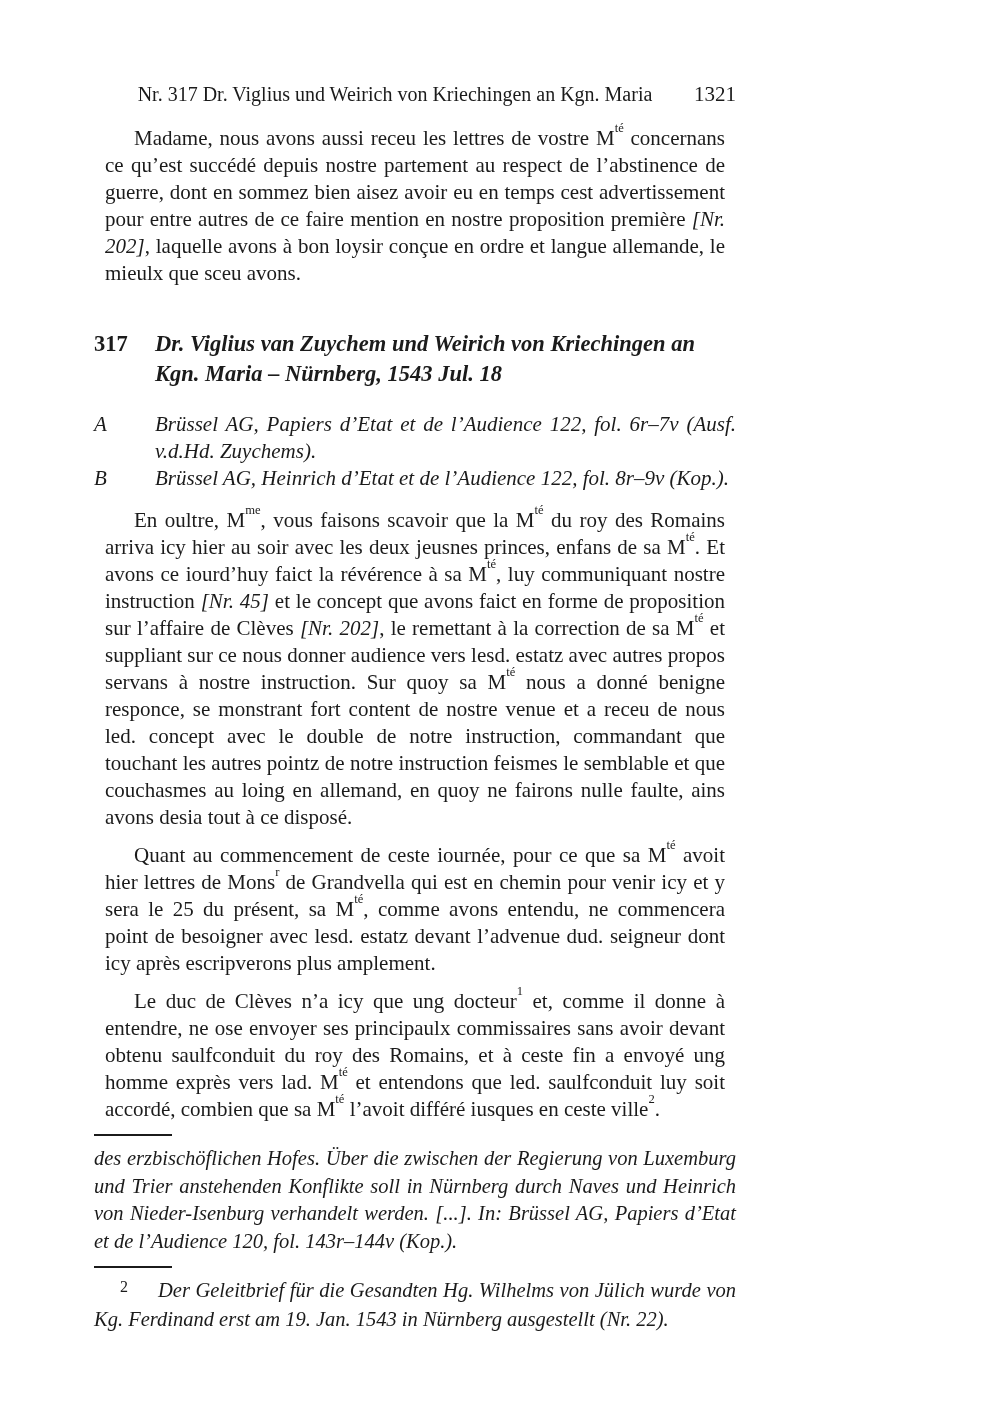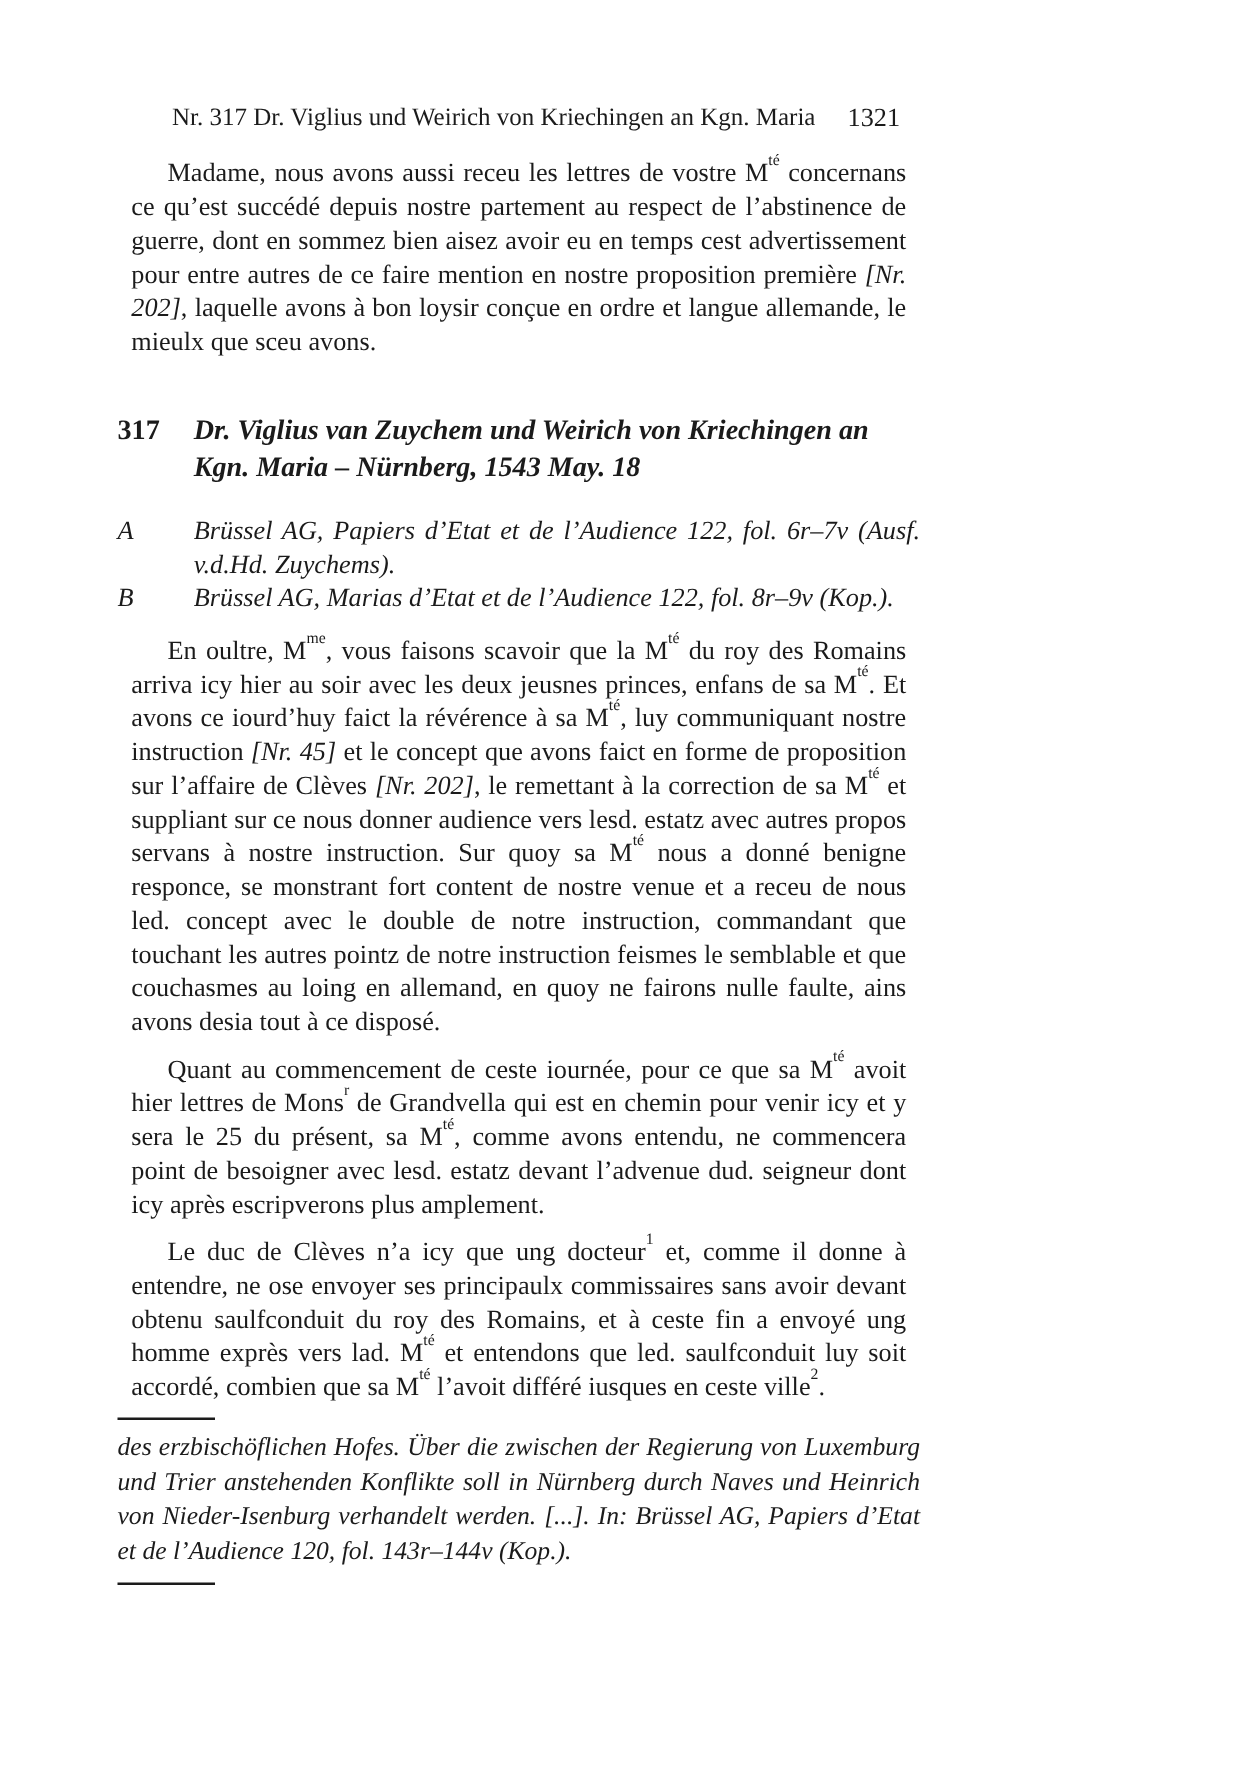--- a/index.html
+++ b/index.html
@@ -27,21 +27,21 @@
     margin-bottom: 19px;
     white-space: nowrap;
   }
   .rh-title {
     display: block;
     text-align: center;
     padding-right: 40px; 
   }
   .rh-folio {
     position: absolute;
-    right: 16px;
+    right: 0;
     top: 0;
     font-size: 21px;
   }
   
   .bodytext {
     font-size: 21px;
     line-height: 27px;
     text-align: justify;
     margin: 11px;
     hyphens: none;
@@ -129,39 +129,42 @@
 
   <div class="running-head">
     <span class="rh-title">Nr. 317 Dr. Viglius und Weirich von Kriechingen an Kgn. Maria</span>
     <span class="rh-folio">1321</span>
   </div>
 
   <p class="bodytext first-indent"><span>Madame, nous avons aussi receu les lettres de vostre M</span><sup>té</sup><span> concernans ce qu’est succédé depuis nostre partement au respect de l’abstinence de guerre, dont en sommez bien aisez avoir eu en temps cest advertissement pour entre autres de ce faire mention en nostre proposition première </span><span class="i">[Nr. 202]</span><span>, laquelle avons à bon loysir conçue en ordre et langue allemande, le mieulx que sceu avons.</span></p>
 
   <div class="entry-heading">
     <span class="entry-num">317</span>
-    <span class="entry-title">Dr. Viglius van Zuychem und Weirich von Kriechingen an Kgn. Maria – Nürnberg, 1543 May. 18</span>
+    <span class="entry-title">Dr. Viglius van Zuychem und Weirich von Kriechingen an Kgn. Maria – Nürnberg, 1543 Jul. 18</span>
   </div>
 
   <div class="sources">
     <div class="source-row">
       <span class="source-label">A</span>
       <span class="source-text">Brüssel AG, Papiers d’Etat et de l’Audience 122, fol. 6r–7v (Ausf. v.d.Hd. Zuychems).</span>
     </div>
     <div class="source-row">
       <span class="source-label">B</span>
-      <span class="source-text">Brüssel AG, Marias d’Etat et de l’Audience 122, fol. 8r–9v (Kop.).</span>
+      <span class="source-text">Brüssel AG, Heinrich d’Etat et de l’Audience 122, fol. 8r–9v (Kop.).</span>
     </div>
   </div>
 
 
   <p class="bodytext first-indent"><span>En oultre, M</span><sup>me</sup><span>, vous faisons scavoir que la M</span><sup>té</sup><span> du roy des Romains arriva icy hier au soir avec les deux jeusnes princes, enfans de sa M</span><sup>té</sup><span>. Et avons ce iourd’huy faict la révérence à sa M</span><sup>té</sup><span>, luy communiquant nostre instruction </span><span class="i">[Nr. 45]</span><span> et le concept que avons faict en forme de proposition sur l’affaire de Clèves </span><span class="i">[Nr. 202]</span><span>, le remettant à la correction de sa M</span><sup>té</sup><span> et suppliant sur ce nous donner audience vers lesd. estatz avec autres propos servans à nostre instruction. Sur quoy sa M</span><sup>té</sup><span> nous a donné benigne responce, se monstrant fort content de nostre venue et a receu de nous led. concept avec le double de notre instruction, commandant que touchant les autres pointz de notre instruction feismes le semblable et que couchasmes au loing en allemand, en quoy ne fairons nulle faulte, ains avons desia tout à ce disposé.</span></p>
   <p class="bodytext first-indent"><span>Quant au commencement de ceste iournée, pour ce que sa M</span><sup>té</sup><span> avoit hier lettres de Mons</span><sup>r</sup><span> de Grandvella qui est en chemin pour venir icy et y sera le 25 du présent, sa M</span><sup>té</sup><span>, comme avons entendu, ne commencera point de besoigner avec lesd. estatz devant l’advenue dud. seigneur dont icy après escripverons plus amplement.</span></p>
   <p class="bodytext first-indent"><span>Le duc de Clèves n’a icy que ung docteur</span><sup>1</sup><span> et, comme il donne à entendre, ne ose envoyer ses principaulx commissaires sans avoir devant obtenu saulfconduit du roy des Romains, et à ceste fin a envoyé ung homme exprès vers lad. M</span><sup>té</sup><span> et entendons que led. saulfconduit luy soit accordé, combien que sa M</span><sup>té</sup><span> l’avoit différé iusques en ceste ville</span><sup>2</sup><span>.</span></p>
 
   <hr class="fn-rule">
 
   <p class="fn-cont">des erzbischöflichen Hofes. Über die zwischen der Regierung von Luxemburg und Trier anstehenden Konflikte soll in Nürnberg durch Naves und Heinrich von Nieder-Isenburg verhandelt werden. [...]. In: Brüssel AG, Papiers d’Etat et de l’Audience 120, fol. 143r–144v (Kop.).</p>
 
   <hr class="fn-rule">
 
+  <p class="footnote">
+    <span class="fn-num">2</span><span>Der Geleitbrief für die Gesandten Hg. Wilhelms von Jülich wurde von Kg. Ferdinand erst am 19. Jan. 1543 in Nürnberg ausgestellt (Nr. 22).</span>
+  </p>
 
 </div>
 
 </body></html>

